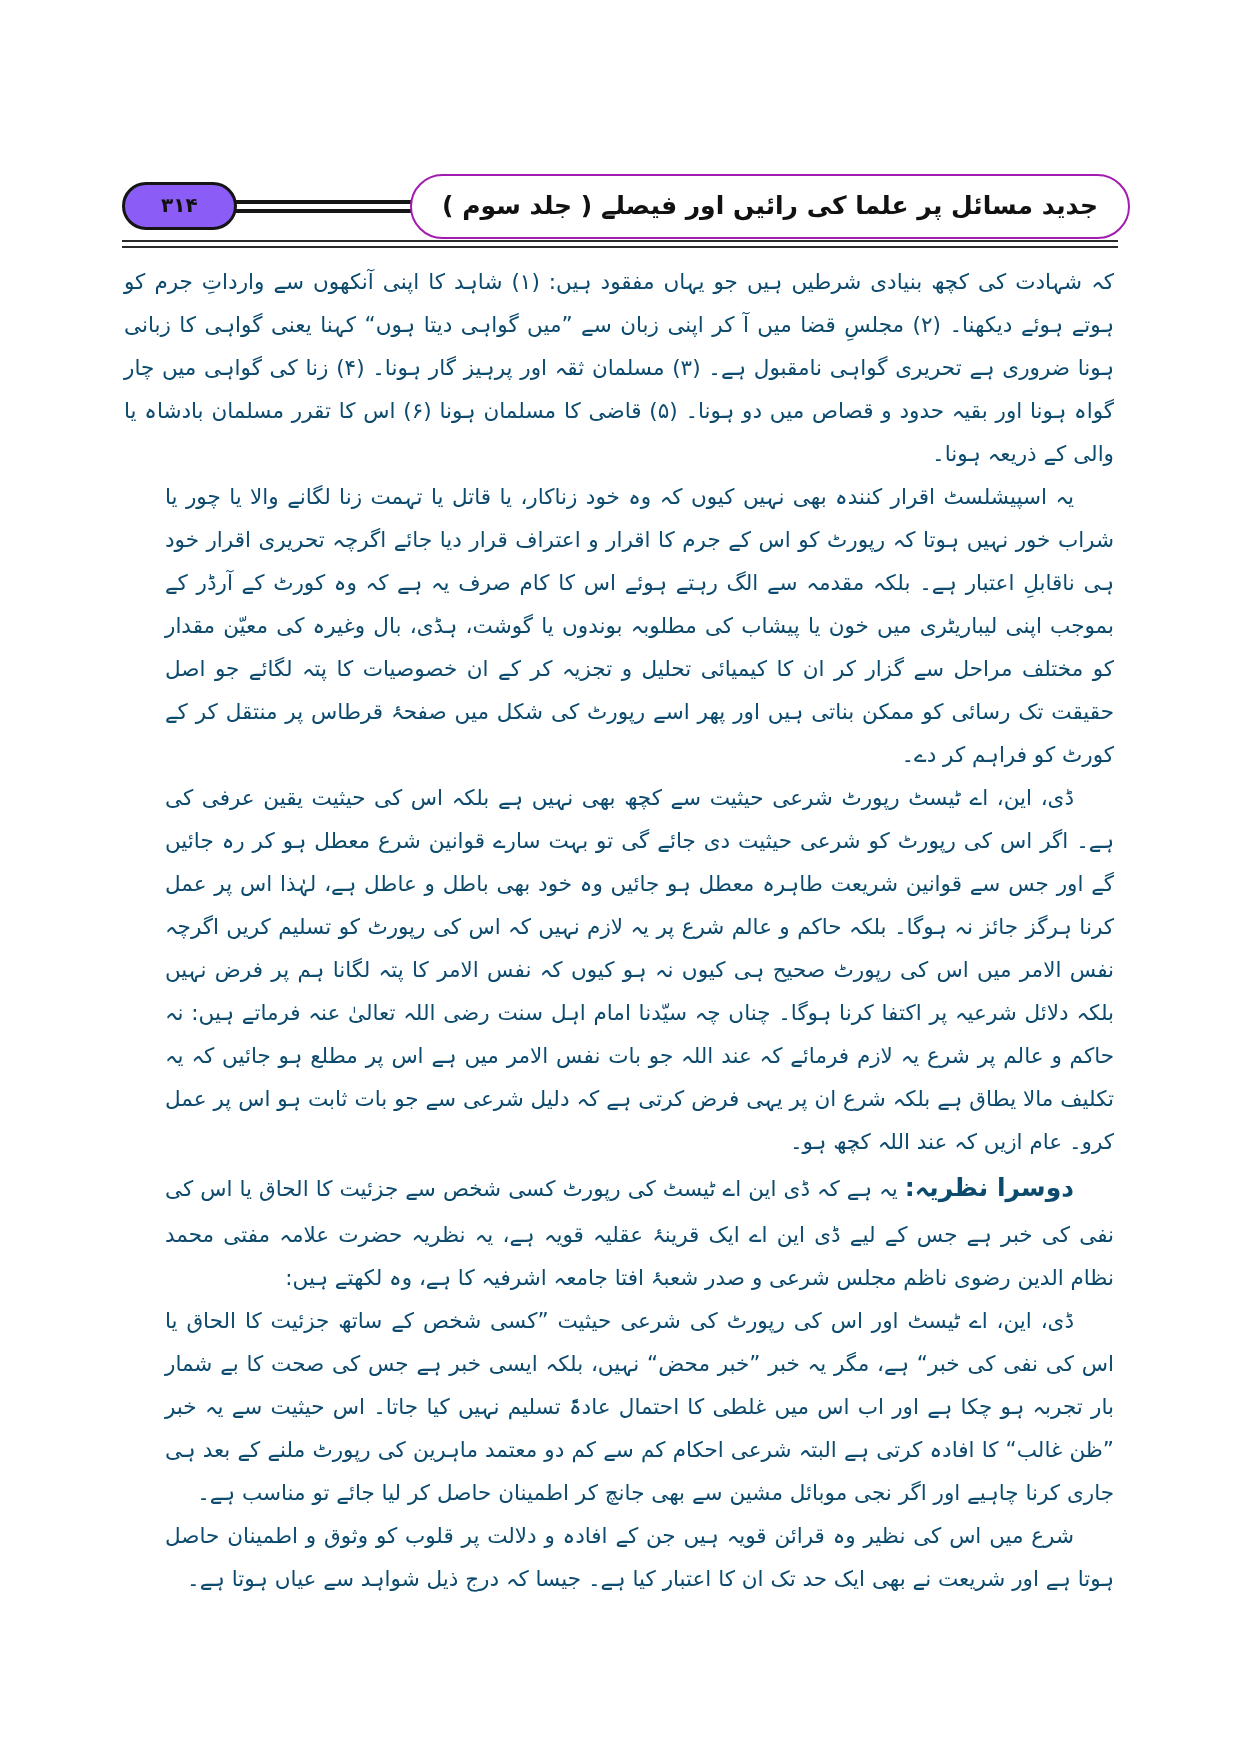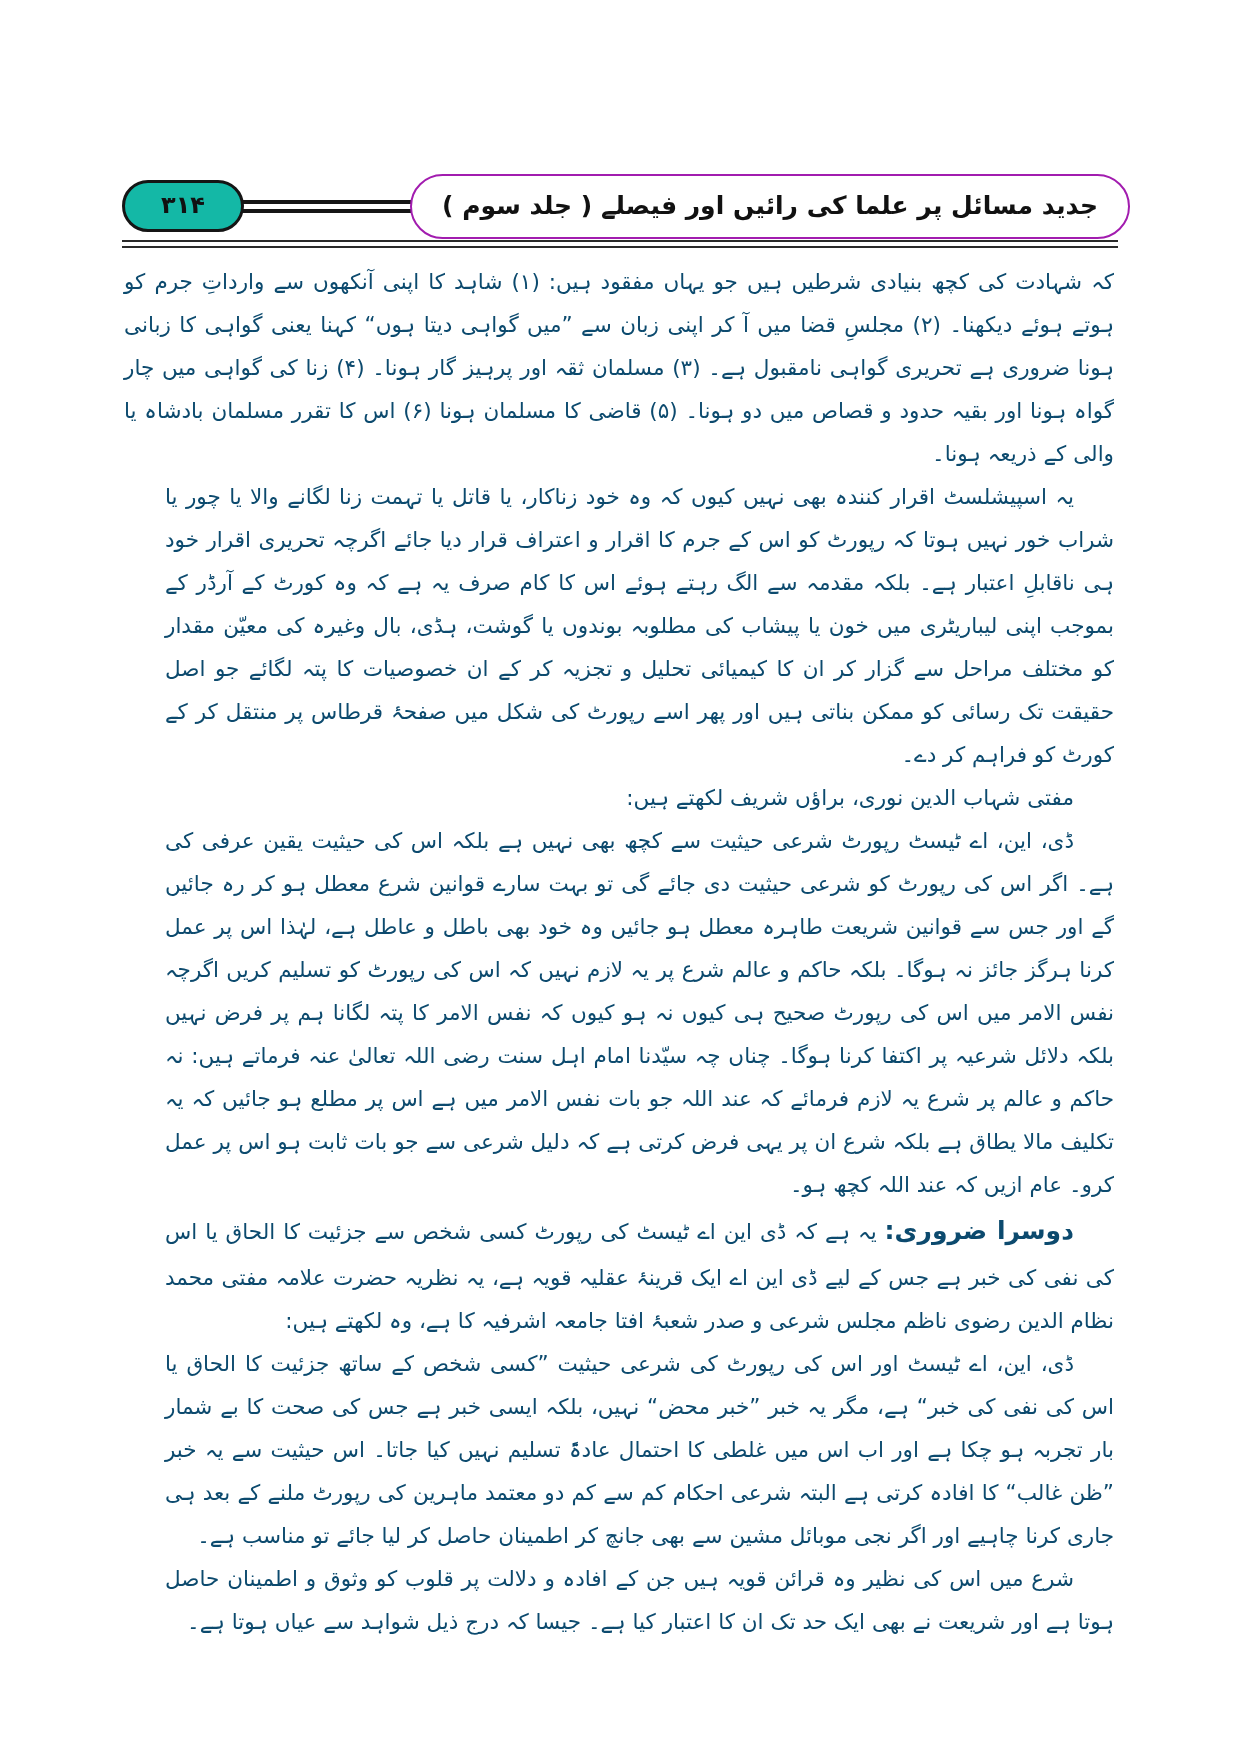--- a/index.html
+++ b/index.html
@@ -36,25 +36,25 @@
     z-index:3;
   }
   .double-rule{
     flex:1;
     height:5px;
     border-top:4px solid #151515;
     border-bottom:4px solid #151515;
     margin:0 -6px;
   }
   .page-num-box{
-    background:#14b8a6;
+    background:#8b5cf6;
     border:3px solid #151515;
     border-radius:28px;
     padding:8px 36px 10px 36px;
-    font-size:24px;
+    font-size:20px;
     font-weight:bold;
     z-index:3;
   }
   .thin-divider{
     position:absolute;
     top:240px; right:122px; left:122px;
     height:4px;
     border-top:2px solid #2a2a2a;
     border-bottom:2px solid #2a2a2a;
     z-index:1;
@@ -88,20 +88,19 @@
 
   <div class="header">
     <div class="title-box">جدید مسائل پر علما کی رائیں اور فیصلے ( جلد سوم )</div>
     <div class="double-rule"></div>
     <div class="page-num-box">۳۱۴</div>
   </div>
 
   <div class="body-text">
     <p>کہ شہادت کی کچھ بنیادی شرطیں ہیں جو یہاں مفقود ہیں: (۱) شاہد کا اپنی آنکھوں سے وارداتِ جرم کو ہوتے ہوئے دیکھنا۔ (۲) مجلسِ قضا میں آ کر اپنی زبان سے ”میں گواہی دیتا ہوں“ کہنا یعنی گواہی کا زبانی ہونا ضروری ہے تحریری گواہی نامقبول ہے۔ (۳) مسلمان ثقہ اور پرہیز گار ہونا۔ (۴) زنا کی گواہی میں چار گواہ ہونا اور بقیہ حدود و قصاص میں دو ہونا۔ (۵) قاضی کا مسلمان ہونا (۶) اس کا تقرر مسلمان بادشاہ یا والی کے ذریعہ ہونا۔</p>
     <p class="indent">یہ اسپیشلسٹ اقرار کنندہ بھی نہیں کیوں کہ وہ خود زناکار، یا قاتل یا تہمت زنا لگانے والا یا چور یا شراب خور نہیں ہوتا کہ رپورٹ کو اس کے جرم کا اقرار و اعتراف قرار دیا جائے اگرچہ تحریری اقرار خود ہی ناقابلِ اعتبار ہے۔ بلکہ مقدمہ سے الگ رہتے ہوئے اس کا کام صرف یہ ہے کہ وہ کورٹ کے آرڈر کے بموجب اپنی لیباریٹری میں خون یا پیشاب کی مطلوبہ بوندوں یا گوشت، ہڈی، بال وغیرہ کی معیّن مقدار کو مختلف مراحل سے گزار کر ان کا کیمیائی تحلیل و تجزیہ کر کے ان خصوصیات کا پتہ لگائے جو اصل حقیقت تک رسائی کو ممکن بناتی ہیں اور پھر اسے رپورٹ کی شکل میں صفحۂ قرطاس پر منتقل کر کے کورٹ کو فراہم کر دے۔</p>
-    <p class="indent">مفتی شہاب الدین نوری، براؤں شریف لکھتے ہیں:</p>
     <p class="indent">ڈی، این، اے ٹیسٹ رپورٹ شرعی حیثیت سے کچھ بھی نہیں ہے بلکہ اس کی حیثیت یقین عرفی کی ہے۔ اگر اس کی رپورٹ کو شرعی حیثیت دی جائے گی تو بہت سارے قوانین شرع معطل ہو کر رہ جائیں گے اور جس سے قوانین شریعت طاہرہ معطل ہو جائیں وہ خود بھی باطل و عاطل ہے، لہٰذا اس پر عمل کرنا ہرگز جائز نہ ہوگا۔ بلکہ حاکم و عالم شرع پر یہ لازم نہیں کہ اس کی رپورٹ کو تسلیم کریں اگرچہ نفس الامر میں اس کی رپورٹ صحیح ہی کیوں نہ ہو کیوں کہ نفس الامر کا پتہ لگانا ہم پر فرض نہیں بلکہ دلائل شرعیہ پر اکتفا کرنا ہوگا۔ چناں چہ سیّدنا امام اہل سنت رضی اللہ تعالیٰ عنہ فرماتے ہیں: نہ حاکم و عالم پر شرع یہ لازم فرمائے کہ عند اللہ جو بات نفس الامر میں ہے اس پر مطلع ہو جائیں کہ یہ تکلیف مالا یطاق ہے بلکہ شرع ان پر یہی فرض کرتی ہے کہ دلیل شرعی سے جو بات ثابت ہو اس پر عمل کرو۔ عام ازیں کہ عند اللہ کچھ ہو۔</p>
-    <p class="indent"><span class="lead">دوسرا ضروری:</span><span> یہ ہے کہ ڈی این اے ٹیسٹ کی رپورٹ کسی شخص سے جزئیت کا الحاق یا اس کی نفی کی خبر ہے جس کے لیے ڈی این اے ایک قرینۂ عقلیہ قویہ ہے، یہ نظریہ حضرت علامہ مفتی محمد نظام الدین رضوی ناظم مجلس شرعی و صدر شعبۂ افتا جامعہ اشرفیہ کا ہے، وہ لکھتے ہیں:</span></p>
+    <p class="indent"><span class="lead">دوسرا نظریہ:</span><span> یہ ہے کہ ڈی این اے ٹیسٹ کی رپورٹ کسی شخص سے جزئیت کا الحاق یا اس کی نفی کی خبر ہے جس کے لیے ڈی این اے ایک قرینۂ عقلیہ قویہ ہے، یہ نظریہ حضرت علامہ مفتی محمد نظام الدین رضوی ناظم مجلس شرعی و صدر شعبۂ افتا جامعہ اشرفیہ کا ہے، وہ لکھتے ہیں:</span></p>
     <p class="indent">ڈی، این، اے ٹیسٹ اور اس کی رپورٹ کی شرعی حیثیت ”کسی شخص کے ساتھ جزئیت کا الحاق یا اس کی نفی کی خبر“ ہے، مگر یہ خبر ”خبر محض“ نہیں، بلکہ ایسی خبر ہے جس کی صحت کا بے شمار بار تجربہ ہو چکا ہے اور اب اس میں غلطی کا احتمال عادۃً تسلیم نہیں کیا جاتا۔ اس حیثیت سے یہ خبر ”ظن غالب“ کا افادہ کرتی ہے البتہ شرعی احکام کم سے کم دو معتمد ماہرین کی رپورٹ ملنے کے بعد ہی جاری کرنا چاہیے اور اگر نجی موبائل مشین سے بھی جانچ کر اطمینان حاصل کر لیا جائے تو مناسب ہے۔</p>
     <p class="indent">شرع میں اس کی نظیر وہ قرائن قویہ ہیں جن کے افادہ و دلالت پر قلوب کو وثوق و اطمینان حاصل ہوتا ہے اور شریعت نے بھی ایک حد تک ان کا اعتبار کیا ہے۔ جیسا کہ درج ذیل شواہد سے عیاں ہوتا ہے۔</p>
   </div>
 
 </div>
 
 </body></html>

